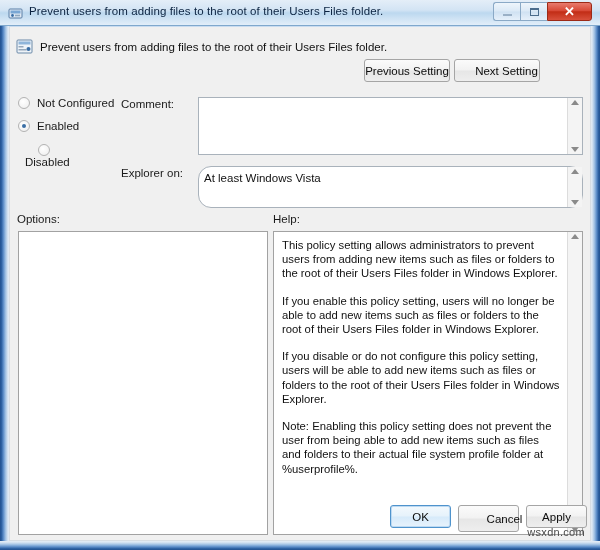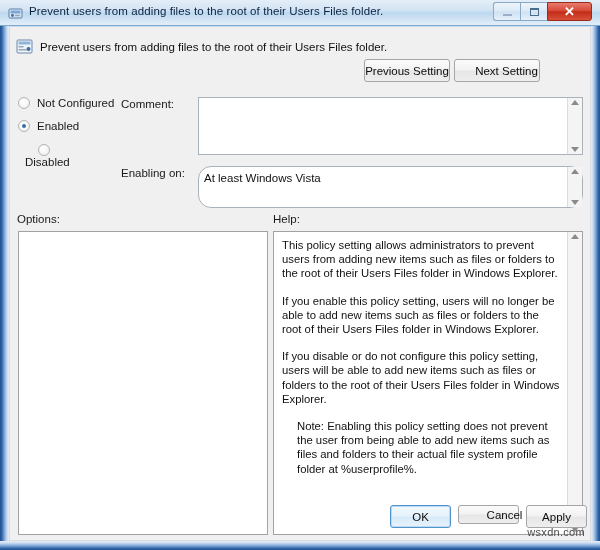--- a/index.html
+++ b/index.html
@@ -297,32 +297,32 @@
     flex: 1 1 auto;
     padding: 6px 7px 6px 8px;
     font-size: 11.3px;
     line-height: 14.2px;
     color: #111111;
     overflow: hidden;
   }
   #help-text p {
     margin: 0 0 13px 0;
   }
-  #help-text p:last-child { margin-bottom: 0; margin-left: 15px; }
+  #help-text p:last-child { margin-bottom: 0; }
 
   
   #ok-btn {
     position: absolute;
     left: 380px; top: 478px;
     width: 61px; height: 23px;
   }
   #cancel-btn {
     position: absolute;
     left: 448px; top: 478px;
-    width: 61px; height: 19px; padding-left: 32px;
+    width: 61px; height: 27px; padding-left: 32px;
   }
   #apply-btn {
     position: absolute;
     left: 516px; top: 478px;
     width: 61px; height: 23px;
   }
   #watermark {
     position: absolute;
     right: 5px; bottom: 2px;
     font-size: 11px;
@@ -394,21 +394,21 @@
 
     <span class="field-label" id="comment-label">Comment:</span>
     <div class="textbox" id="comment-box">
       <div class="content" title=""></div>
       <div class="vscroll">
         <span class="arr up"></span>
         <span class="arr down"></span>
       </div>
     </div>
 
-    <span class="field-label" id="supported-label">Enabling on:</span>
+    <span class="field-label" id="supported-label">Explorer on:</span>
     <div class="textbox" id="supported-box">
       <div class="content">At least Windows Vista</div>
       <div class="vscroll">
         <span class="arr up"></span>
         <span class="arr down"></span>
       </div>
     </div>
 
     <span id="options-label">Options:</span>
     <span id="help-label">Help:</span>

